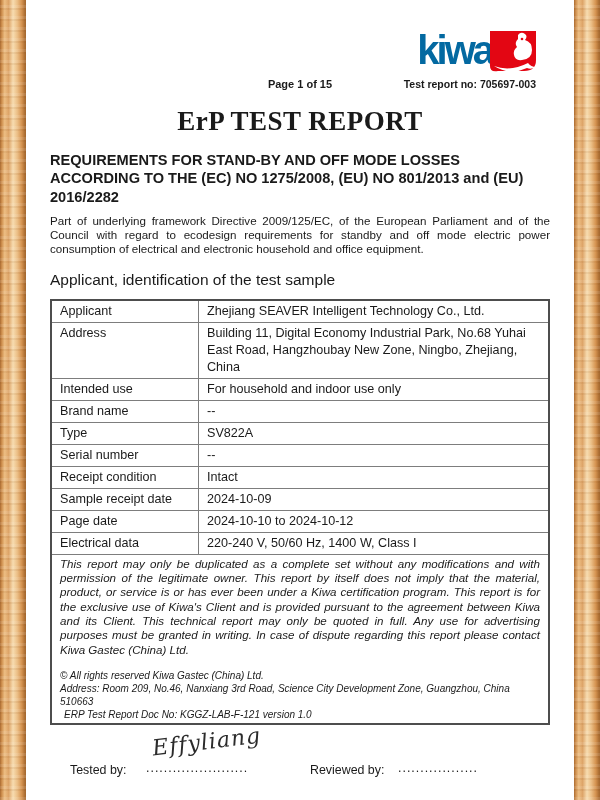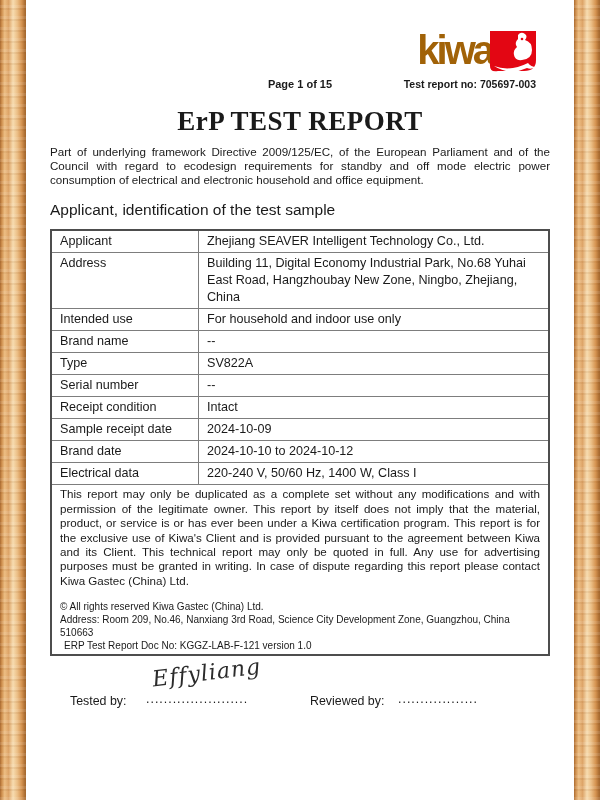--- a/index.html
+++ b/index.html
@@ -17,39 +17,39 @@
   .wood-top{top:0;height:30px;clip-path:polygon(0 0,100% 0,574px 100%,26px 100%);}
   .wood-bottom{bottom:0;height:24px;clip-path:polygon(26px 0,574px 0,100% 100%,0 100%);}
 
   
   .page{position:absolute;left:26px;right:26px;top:30px;bottom:24px;background:#fff;
         padding:0 24px;box-sizing:border-box;}
 
   
   .hdr{position:relative;height:64px;}
   .kiwa-logo{position:absolute;top:-2px;right:12px;display:flex;align-items:flex-start;}
-  .kiwa-word{font-size:40px;font-weight:800;letter-spacing:-3px;color:#a16207;line-height:44px;
+  .kiwa-word{font-size:40px;font-weight:800;letter-spacing:-3px;color:#0369a1;line-height:44px;
              font-family:"Liberation Sans",sans-serif;}
   .kiwa-flag{margin-left:-4px;margin-top:2px;}
   .meta-line{position:absolute;left:0;right:0;bottom:2px;height:14px;}
   .page-info{position:absolute;left:0;right:0;text-align:center;font-weight:bold;font-size:11px;}
   .report-no{position:absolute;right:14px;font-weight:bold;font-size:10.5px;}
 
   
   .doc-title{text-align:center;font-size:27px;font-weight:bold;letter-spacing:.5px;margin-top:12px;font-family:Liberation Serif, serif;}
   .req-heading{margin-top:14px;font-size:14.6px;font-weight:bold;line-height:1.26;}
   .intro{margin-top:8px;font-size:11.6px;line-height:1.22;text-align:justify;}
   .section-heading{margin-top:14px;font-size:15.5px;}
 
   
   table.sample{margin-top:10px;width:100%;border-collapse:collapse;
                border:2px solid #4d4d4d;font-size:12.6px;}
   table.sample td{border:1px solid #7d7d7d;padding:2px 8px;vertical-align:top;line-height:1.35;margin-left:17px;}
   td.lbl{width:130px;}
-  td.disc{padding:4px 8px 2px 8px;}
+  td.disc{padding:4px 8px 2px 8px;font-style:italic;}
   .disc-text{font-size:11.6px;line-height:1.24;text-align:justify;}
   .foot-lines{margin-top:12px;font-size:10px;line-height:1.3;}
   .foot-docno{padding-left:4px;}
 
   
   .sig{position:relative;height:118px;margin-top:16px;font-size:12.4px;}
   .sig span{position:absolute;white-space:nowrap;}
   .s-tested-label{left:20px;top:22px;}
   .s-tested-dots{left:96px;top:20px;letter-spacing:1px;}
   .s-script{left:102px;top:-12px;font-family:"DejaVu Serif",serif;font-style:italic;
@@ -78,20 +78,21 @@
       </svg>
     </div>
     <div class="meta-line">
       <span class="page-info">Page 1 of 15</span>
       <span class="report-no">Test report no: 705697-003</span>
     </div>
   </div>
 
   <div class="doc-title">ErP TEST REPORT</div>
 
+  <div class="req-heading">REQUIREMENTS FOR STAND-BY AND OFF MODE LOSSES ACCORDING TO THE (EC) NO 1275/2008, (EU) NO 801/2013 and (EU) 2016/2282</div>
   <div class="intro">Part of underlying framework Directive 2009/125/EC, of the European Parliament and of the Council with regard to ecodesign requirements for standby and off mode electric power consumption of electrical and electronic household and office equipment.</div>
 
   <div class="section-heading">Applicant, identification of the test sample</div>
 
   <table class="sample">
     <tbody>
         <tr>
         <td class="lbl">Applicant</td>
         <td>Zhejiang SEAVER Intelligent Technology Co., Ltd.</td>
       </tr>
@@ -117,21 +118,21 @@
       </tr>
         <tr>
         <td class="lbl">Receipt condition</td>
         <td>Intact</td>
       </tr>
         <tr>
         <td class="lbl">Sample receipt date</td>
         <td>2024-10-09</td>
       </tr>
         <tr>
-        <td class="lbl">Brand date</td>
+        <td class="lbl">Page date</td>
         <td>2024-10-10 to 2024-10-12</td>
       </tr>
         <tr>
         <td class="lbl">Electrical data</td>
         <td>220-240 V, 50/60 Hz, 1400 W, Class I</td>
       </tr>
       </tbody>
     <tbody>
       <tr>
         <td class="disc" colspan="2">

